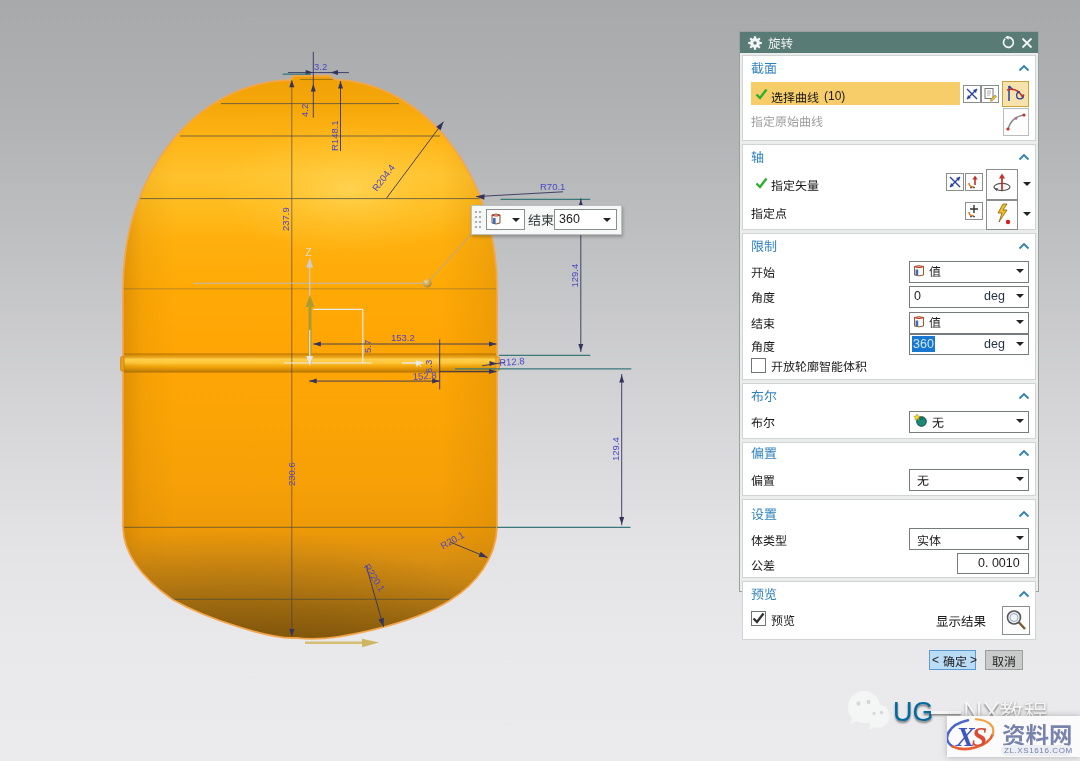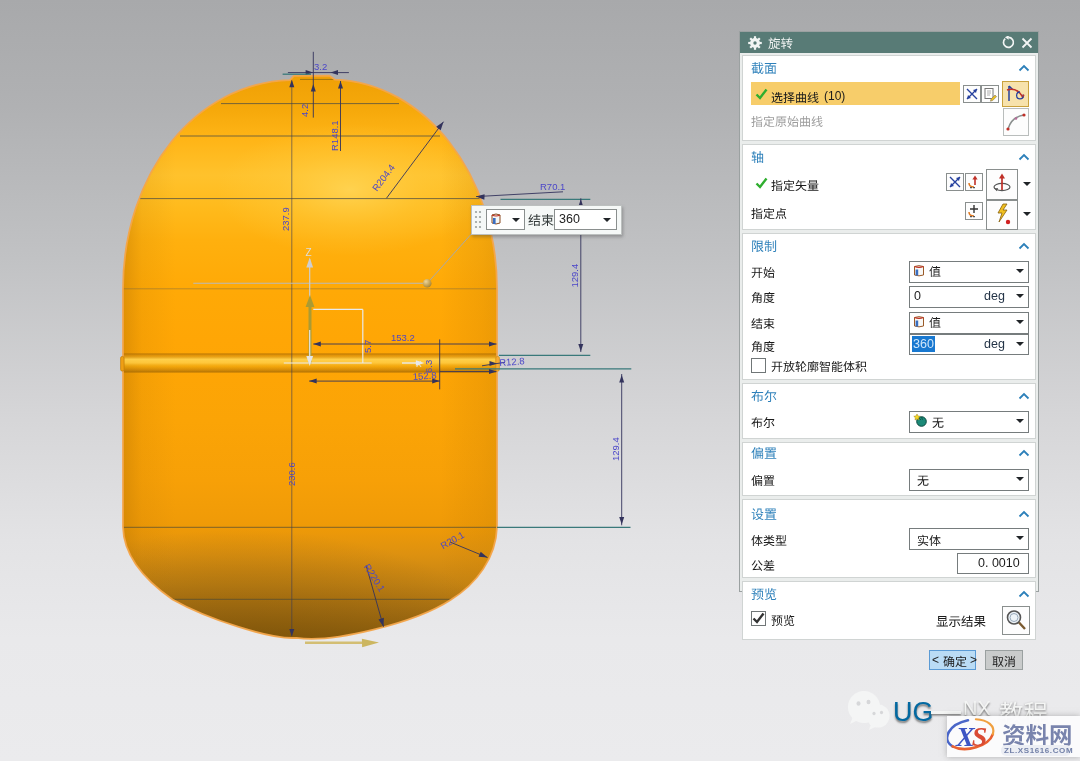--- a/index.html
+++ b/index.html
@@ -494,30 +494,30 @@
     </g>
     <g fill="#d6d7d9">
       <ellipse cx="15.5" cy="14.5" rx="2" ry="2.3"></ellipse>
       <ellipse cx="25.5" cy="13" rx="2" ry="2.3"></ellipse>
       <ellipse cx="31" cy="24.5" rx="1.6" ry="1.8"></ellipse>
       <ellipse cx="38.5" cy="23.5" rx="1.6" ry="1.8"></ellipse>
     </g>
   </svg>
 <span class="abs" style="left:893px;top:697px;font-size:27px;color:#0369a1;text-shadow:0 1.5px 2px rgba(105,105,105,.85)">UG</span>
 <div class="abs" style="left:931px;top:711px;width:30px;height:2.6px;background:#f4f5f4;box-shadow:0 1.5px 2px rgba(105,105,105,.85)"></div>
-<span class="abs" style="left:963px;top:697px;font-size:20px;color:#f4f5f4;text-shadow:0 1.5px 2px rgba(105,105,105,.85)">NX</span>
+<span class="abs" style="left:963px;top:697px;font-size:27px;color:#f4f5f4;text-shadow:0 1.5px 2px rgba(105,105,105,.85)">NX</span>
 <svg style="position:absolute;left:999px;top:697px;overflow:visible;filter:drop-shadow(0 1.5px 1px rgba(110,110,110,.8));" width="51" height="33" viewBox="0 -25 51 33">
     <path d="M15.5 -20.6C14.8 -16.5 13.5 -12.6 11.6 -10.0L10.8 -10.7L10.4 -10.6H7.9C8.4 -11.1 8.9 -11.7 9.4 -12.4H12.9V-14.0H10.6C11.7 -15.7 12.6 -17.5 13.5 -19.5L11.7 -20.0C10.9 -17.8 9.8 -15.8 8.5 -14.0H7.0V-16.4H10.0V-18.0H7.0V-20.6H5.2V-18.0H2.0V-16.4H5.2V-14.0H1.0V-12.4H7.2C6.6 -11.7 6.1 -11.1 5.4 -10.6H3.0V-9.1H3.6C2.7 -8.4 1.8 -7.8 0.8 -7.3C1.2 -7.0 1.9 -6.3 2.1 -5.9C3.6 -6.8 5.0 -7.9 6.3 -9.1H9.0C8.1 -8.3 7.1 -7.4 6.2 -6.8V-5.0L1.0 -4.6L1.2 -2.9L6.2 -3.4V-0.0C6.2 0.3 6.1 0.3 5.8 0.3C5.4 0.4 4.4 0.4 3.2 0.3C3.4 0.8 3.7 1.5 3.7 1.9C5.3 1.9 6.4 1.9 7.1 1.7C7.7 1.4 7.9 0.9 7.9 0.0V-3.6L13.0 -4.2V-5.8L7.9 -5.2V-6.4C9.2 -7.3 10.6 -8.5 11.6 -9.7C12.1 -9.4 12.7 -8.8 13.0 -8.5C13.6 -9.4 14.1 -10.3 14.6 -11.4C15.2 -8.9 15.9 -6.6 16.8 -4.5C15.5 -2.5 13.5 -0.8 11.0 0.4C11.3 0.8 11.9 1.6 12.1 2.0C14.5 0.8 16.4 -0.8 17.8 -2.7C19.0 -0.7 20.5 0.9 22.4 2.0C22.7 1.5 23.3 0.8 23.7 0.4C21.7 -0.6 20.2 -2.3 18.9 -4.5C20.4 -7.1 21.4 -10.4 22.0 -14.3H23.5V-16.0H16.3C16.7 -17.4 17.1 -18.8 17.3 -20.3ZM15.8 -14.3H20.1C19.6 -11.3 19.0 -8.7 17.9 -6.5C17.0 -8.8 16.3 -11.5 15.8 -14.3Z M37.5 -18.0H44.9V-13.5H37.5ZM35.8 -19.6V-11.9H46.7V-19.6ZM35.5 -5.1V-3.5H40.3V-0.3H33.8V1.3H48.1V-0.3H42.1V-3.5H47.0V-5.1H42.1V-8.1H47.6V-9.7H34.9V-8.1H40.3V-5.1ZM33.3 -20.2C31.5 -19.4 28.3 -18.7 25.6 -18.2C25.8 -17.8 26.0 -17.2 26.1 -16.8C27.2 -17.0 28.5 -17.2 29.7 -17.4V-13.7H25.7V-12.0H29.4C28.5 -9.1 26.8 -6.0 25.2 -4.2C25.5 -3.8 25.9 -3.0 26.1 -2.5C27.4 -4.0 28.7 -6.5 29.7 -8.9V1.9H31.5V-8.6C32.3 -7.6 33.3 -6.3 33.7 -5.6L34.8 -7.1C34.3 -7.6 32.2 -9.8 31.5 -10.4V-12.0H34.6V-13.7H31.5V-17.9C32.7 -18.1 33.7 -18.4 34.6 -18.8Z" fill="#f4f5f4"></path>
   </svg>
 <div class="abs" style="left:947px;top:716px;width:133px;height:41px;background:rgba(251,251,252,0.96);box-shadow:0 0 6px rgba(120,120,120,.5)">
     <svg class="abs" style="left:0;top:0" width="133" height="41" viewBox="0 0 133 41">
       <g transform="rotate(-12 25 18.5)">
         <path d="M24 3.8 A24 14.5 0 0 0 3.5 26" fill="none" stroke="#4a66c8" stroke-width="2.6" stroke-linecap="round"></path>
         <path d="M3.5 26 A 24 14.5 0 0 0 45.5 22.5" fill="none" stroke="#e86030" stroke-width="2.6" stroke-linecap="round"></path>
         <path d="M45.5 22.5 A 24 14.5 0 0 0 32 4.4" fill="none" stroke="#f0a040" stroke-width="2.2" stroke-linecap="round"></path>
       </g>
       <text x="9" y="30" font-family="Liberation Serif" font-style="italic" font-weight="bold" font-size="28"><tspan fill="#3d55c4">X</tspan><tspan fill="#d94b35" dx="-3">S</tspan></text>
     </svg>
   </div>
 <svg style="position:absolute;left:1002px;top:719.5px;overflow:visible;" width="73" height="32" viewBox="0 -24 73 32">
     <path d="M1.7 -17.5C3.3 -16.8 5.4 -15.7 6.4 -14.9L7.9 -17.0C6.8 -17.8 4.7 -18.8 3.1 -19.4ZM1.0 -12.1 1.9 -9.5C3.8 -10.2 6.2 -11.1 8.4 -11.9L7.9 -14.3C5.4 -13.4 2.8 -12.6 1.0 -12.1ZM3.9 -8.8V-2.3H6.6V-6.3H17.1V-2.6H20.0V-8.8ZM10.4 -5.6C9.7 -2.7 8.3 -1.0 0.8 -0.2C1.2 0.4 1.8 1.5 2.0 2.2C10.3 1.0 12.4 -1.5 13.2 -5.6ZM11.9 -1.2C14.7 -0.3 18.6 1.1 20.5 2.0L22.3 -0.2C20.2 -1.1 16.2 -2.4 13.5 -3.1ZM10.9 -19.8C10.4 -18.1 9.3 -16.2 7.4 -14.9C8.0 -14.5 9.0 -13.7 9.4 -13.1C10.4 -13.9 11.2 -14.9 11.8 -15.9H13.7C13.0 -13.8 11.7 -11.9 7.8 -10.8C8.3 -10.4 9.0 -9.4 9.3 -8.8C12.4 -9.8 14.2 -11.2 15.3 -12.9C16.6 -11.1 18.5 -9.8 20.9 -9.0C21.2 -9.8 22.0 -10.7 22.5 -11.3C19.7 -11.8 17.5 -13.3 16.3 -15.2L16.5 -15.9H18.7C18.5 -15.2 18.3 -14.6 18.1 -14.2L20.6 -13.5C21.1 -14.6 21.7 -16.1 22.2 -17.6L20.1 -18.0L19.7 -18.0H13.0C13.2 -18.4 13.4 -18.9 13.5 -19.4Z M24.4 -18.0C24.9 -16.3 25.4 -14.0 25.4 -12.5L27.5 -13.1C27.4 -14.6 27.0 -16.8 26.3 -18.6ZM32.1 -18.7C31.8 -17.0 31.3 -14.6 30.8 -13.1L32.6 -12.6C33.2 -14.0 33.9 -16.3 34.5 -18.2ZM35.3 -16.8C36.6 -15.9 38.3 -14.6 39.0 -13.7L40.4 -15.8C39.7 -16.7 38.0 -17.9 36.7 -18.7ZM34.2 -10.9C35.6 -10.0 37.3 -8.8 38.1 -7.9L39.6 -10.2C38.7 -11.0 36.9 -12.1 35.6 -12.9ZM24.4 -12.1V-9.5H27.1C26.3 -7.3 25.1 -4.8 24.0 -3.4C24.4 -2.6 25.0 -1.3 25.2 -0.5C26.2 -1.9 27.2 -4.1 28.0 -6.4V2.0H30.6V-6.2C31.2 -5.1 31.9 -3.9 32.3 -3.1L34.0 -5.4C33.5 -6.0 31.2 -8.7 30.6 -9.4V-9.5H34.0V-12.1H30.6V-19.9H28.0V-12.1ZM34.0 -5.3 34.4 -2.6 41.0 -3.8V2.1H43.6V-4.3L46.5 -4.8L46.1 -7.4L43.6 -7.0V-20.0H41.0V-6.5Z M54.5 -8.0C53.8 -5.9 52.9 -4.1 51.6 -2.7V-11.5C52.6 -10.4 53.6 -9.2 54.5 -8.0ZM48.8 -18.7V2.1H51.6V-1.9C52.2 -1.5 52.9 -1.0 53.3 -0.7C54.5 -2.0 55.5 -3.7 56.3 -5.7C56.8 -5.0 57.3 -4.3 57.6 -3.7L59.3 -5.7C58.8 -6.5 58.0 -7.5 57.2 -8.5C57.7 -10.4 58.1 -12.5 58.4 -14.7L55.9 -15.0C55.7 -13.6 55.5 -12.2 55.2 -10.9C54.5 -11.8 53.7 -12.6 53.0 -13.4L51.6 -11.9V-16.0H65.9V-1.3C65.9 -0.9 65.7 -0.7 65.3 -0.7C64.8 -0.7 63.0 -0.7 61.5 -0.8C62.0 -0.0 62.5 1.3 62.6 2.0C64.9 2.1 66.3 2.0 67.4 1.5C68.4 1.1 68.7 0.3 68.7 -1.3V-18.7ZM58.0 -11.7C59.0 -10.6 60.1 -9.4 61.0 -8.1C60.2 -5.6 59.0 -3.5 57.4 -2.0C58.0 -1.6 59.1 -0.8 59.6 -0.5C60.9 -1.8 61.9 -3.6 62.7 -5.6C63.3 -4.7 63.7 -3.9 64.0 -3.1L65.9 -4.9C65.4 -6.0 64.6 -7.2 63.7 -8.5C64.2 -10.4 64.6 -12.5 64.9 -14.7L62.3 -14.9C62.2 -13.6 62.0 -12.3 61.7 -11.0C61.1 -11.8 60.4 -12.6 59.7 -13.3Z" fill="#6e7aa6" opacity="0.92"></path>
   </svg>
 <div class="abs" style="left:1001px;top:744.5px;width:70px;height:11px;background:#eceef4;border-radius:5px"></div>
-<span class="abs" style="left:1004px;top:745.5px;font-size:8px;font-weight:bold;color:#7280a8;letter-spacing:0.6px">ZL.XS1616.COM</span>
+<span class="abs" style="left:1004px;top:745.5px;font-size:8px;font-weight:normal;color:#7280a8;letter-spacing:0.6px">ZL.XS1616.COM</span>
 </body></html>

